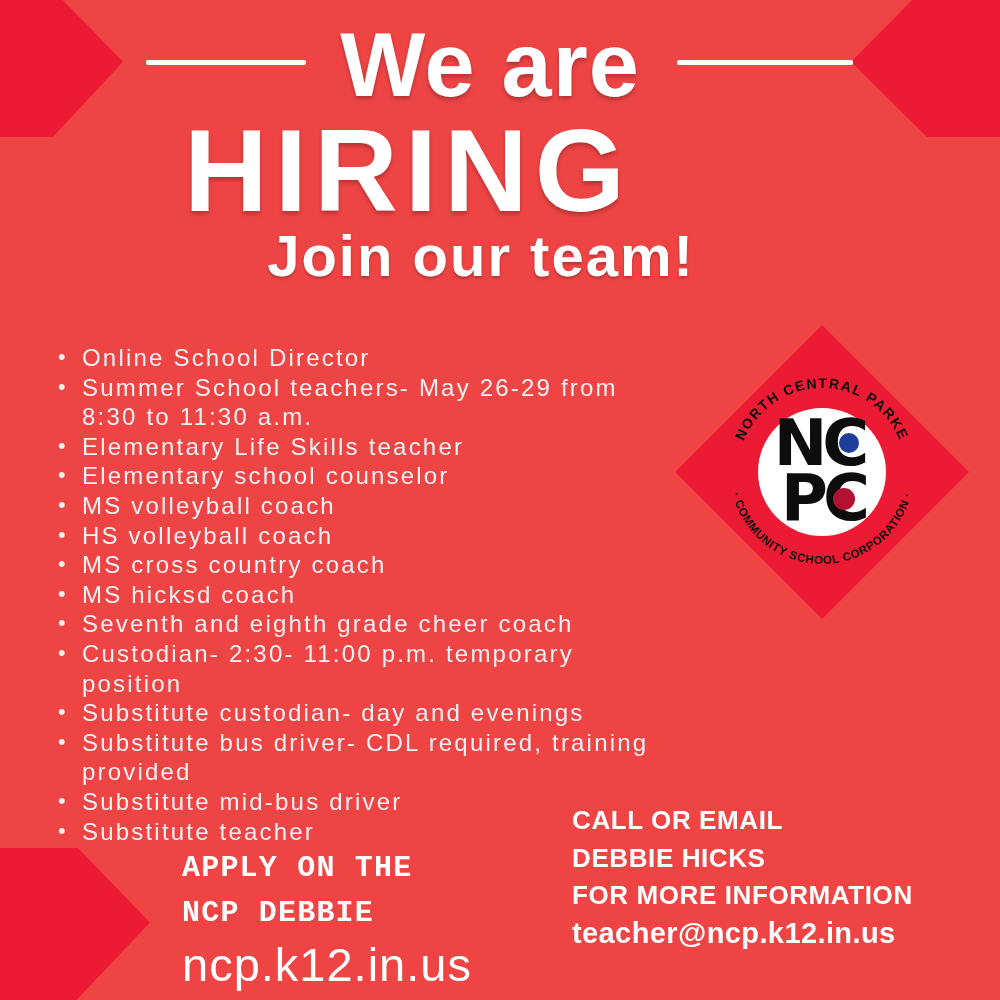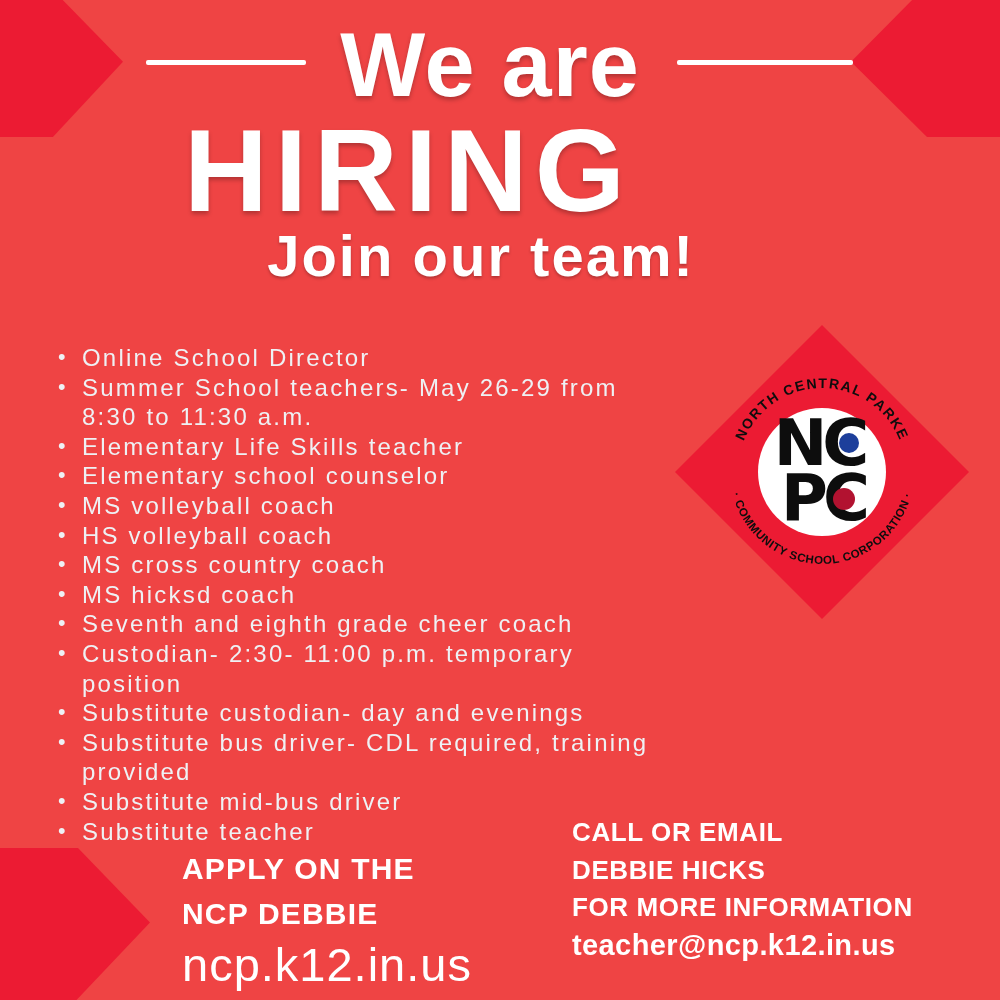--- a/index.html
+++ b/index.html
@@ -46,24 +46,24 @@
   }
   ul.jobs li { position:relative; padding-left:30px; white-space:pre-line; }
   ul.jobs li::before {
     content:"•"; position:absolute; left:6px; top:0;
     font-size:21.5px; color:#eef1f4;
   }
   
   .logo { position:absolute; left:672px; top:322px; width:300px; height:300px; }
   
   .apply { position:absolute; left:182px; top:846px; }
-  .apply .line { font-size:30px; font-weight:700; letter-spacing:1.2px; line-height:45px; }
+  .apply .line { font-size:30px; font-weight:700; letter-spacing:1.2px; line-height:45px;font-family:Liberation Mono, monospace; }
   .apply .site { font-size:47px; font-weight:400; letter-spacing:1px; line-height:58px; margin-top:0; }
   
-  .contact { position:absolute; left:572px; top:802px;margin-top:12px; }
+  .contact { position:absolute; left:572px; top:802px; }
   .contact .cap { font-size:26px; font-weight:700; letter-spacing:0.6px; line-height:37.5px; }
   .contact .low { font-size:29px; font-weight:700; letter-spacing:0.4px; line-height:37px; }
 </style>
 </head>
 <body>
 
 <div class="poster">
 
   <div class="corner tl"></div>
   <div class="corner tr"></div>

